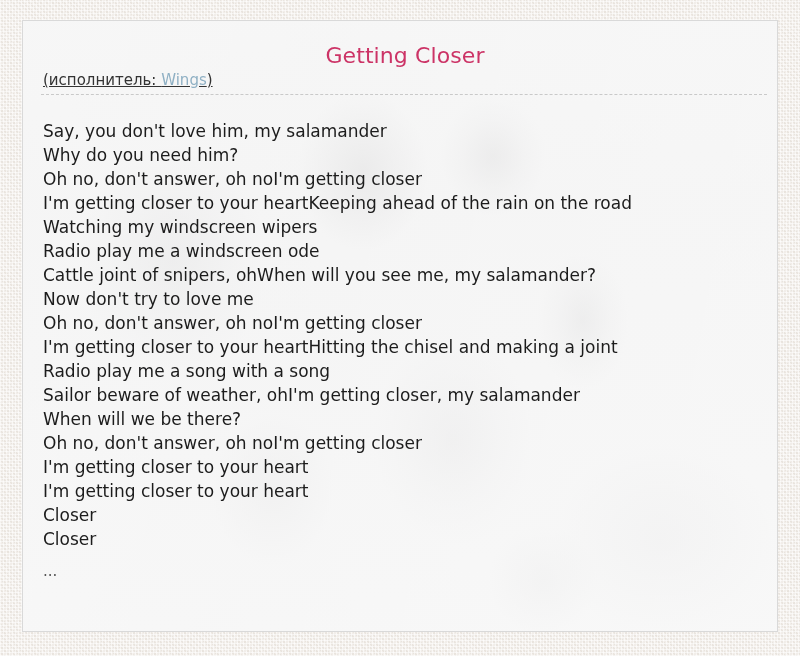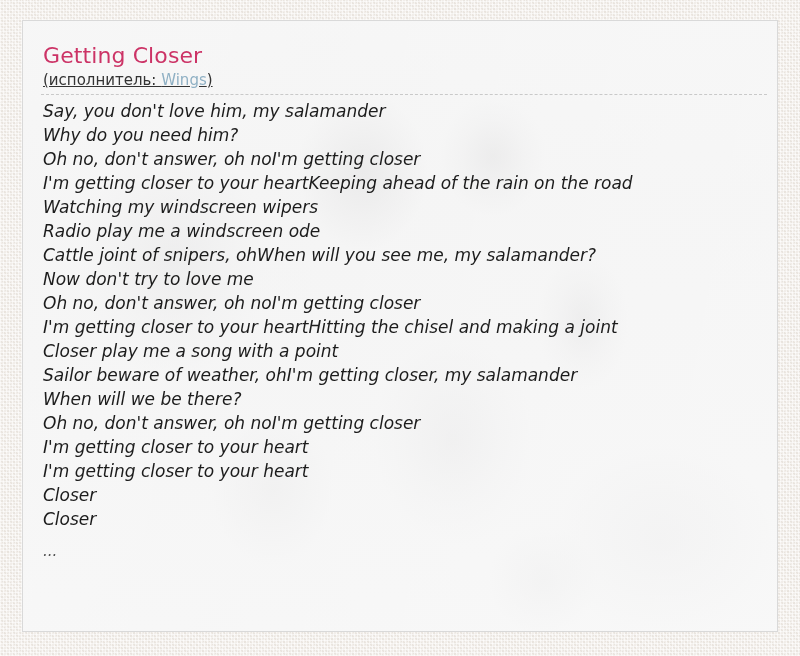--- a/index.html
+++ b/index.html
@@ -84,39 +84,39 @@
     border-bottom: 1px dashed #c9c9c9;
     width: 726px;
   }
   #song-title {
     color: #cc3366;
     font-size: 22px;
     line-height: 26px;
     font-weight: 400;
     margin: 0 0 2px 2px;
     letter-spacing: 0.1px;
+    text-align: center;
   }
   #song-artist-line {
     font-size: 15px;
     line-height: 19px;
     color: #333333;
     margin-left: 2px;
     white-space: nowrap;
     text-decoration: underline;
   }
   #artist-link {
     color: #8fb0c4;
     text-decoration: none;
   }
 
   
   #lyrics-body {
-    margin-top: 4px;
+    margin-top: 24px;
     margin-left: 2px;
-    font-style: italic;
   }
   .lyric-line {
     font-size: 17px;
     line-height: 24px;
     color: #1c1c1c;
     white-space: pre;
   }
   .lyric-line.ellipsis {
     color: #555555;
     font-size: 15px;
@@ -145,21 +145,21 @@
       <div class="lyric-line">Say, you don't love him, my salamander</div>
       <div class="lyric-line">Why do you need him?</div>
       <div class="lyric-line">Oh no, don't answer, oh noI'm getting closer</div>
       <div class="lyric-line">I'm getting closer to your heartKeeping ahead of the rain on the road</div>
       <div class="lyric-line">Watching my windscreen wipers</div>
       <div class="lyric-line">Radio play me a windscreen ode</div>
       <div class="lyric-line">Cattle joint of snipers, ohWhen will you see me, my salamander?</div>
       <div class="lyric-line">Now don't try to love me</div>
       <div class="lyric-line">Oh no, don't answer, oh noI'm getting closer</div>
       <div class="lyric-line">I'm getting closer to your heartHitting the chisel and making a joint</div>
-      <div class="lyric-line">Closer play me a song with a point</div>
+      <div class="lyric-line">Radio play me a song with a song</div>
       <div class="lyric-line">Sailor beware of weather, ohI'm getting closer, my salamander</div>
       <div class="lyric-line">When will we be there?</div>
       <div class="lyric-line">Oh no, don't answer, oh noI'm getting closer</div>
       <div class="lyric-line">I'm getting closer to your heart</div>
       <div class="lyric-line">I'm getting closer to your heart</div>
       <div class="lyric-line">Closer</div>
       <div class="lyric-line">Closer</div>
       <div class="lyric-line ellipsis">...</div>
     </div>
 

